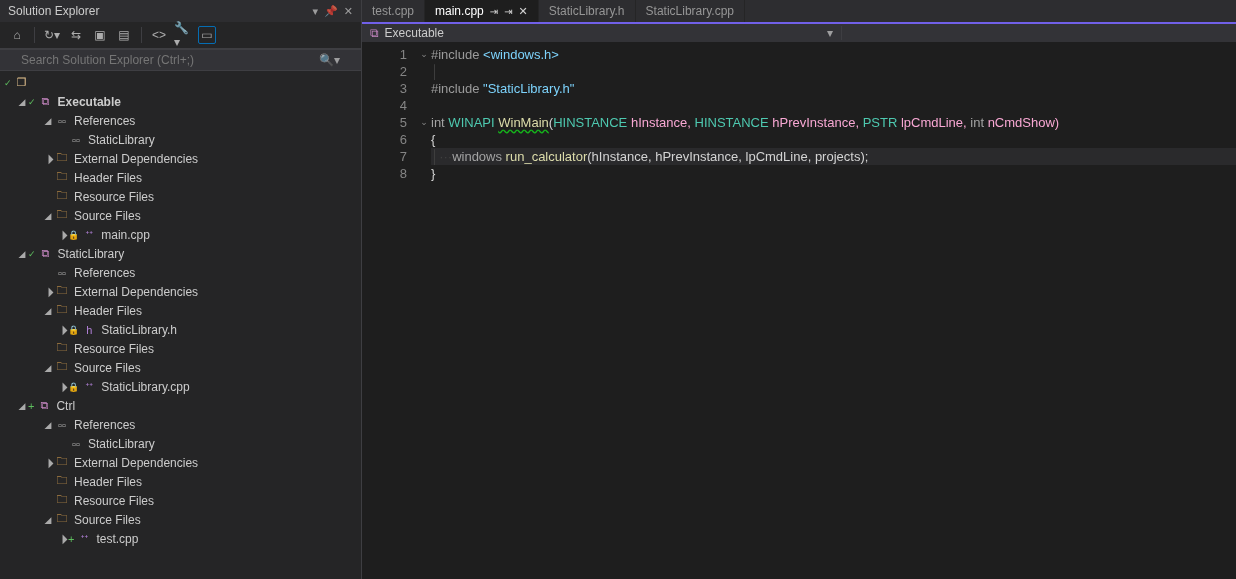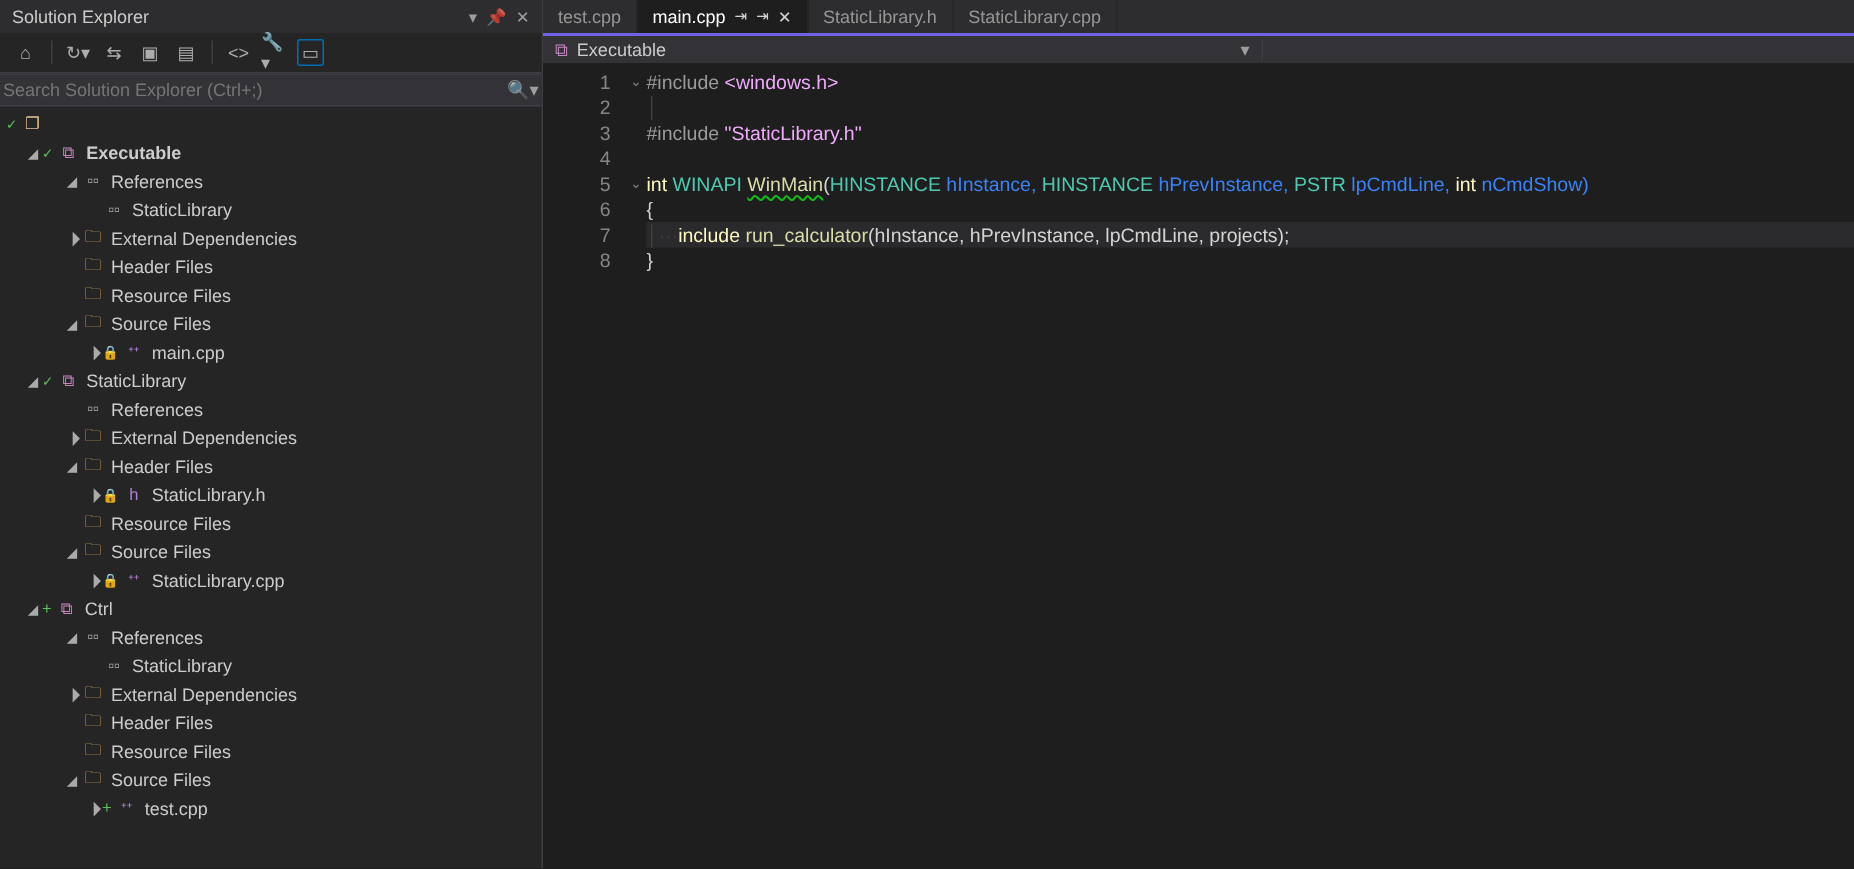--- a/index.html
+++ b/index.html
@@ -8,21 +8,21 @@
   
   .sidepanel { width: 362px; background: #252526; border-right: 1px solid #3E3E42; display: flex; flex-direction: column; }
   .sp-header { display:flex; align-items:center; justify-content:space-between; padding: 4px 8px; background: #2D2D30; gap: 39px; }
   .sp-header-ctrls { display:flex; gap:6px; }
   .sp-header-ctrls span { opacity:0.7; font-size:11px; }
   .sp-toolbar { display:flex; align-items:center; gap:6px; padding: 4px 8px; background: #252526; border-bottom: 1px solid #3E3E42; }
   .tbbtn { width:18px; height:18px; display:flex; align-items:center; justify-content:center; color:#C5C5C5; font-size:12px; opacity:0.85; }
   .tbbtn.boxed { border:1px solid #007ACC; border-radius:2px; }
   .tbdivider { width:1px; height:16px; background:#3E3E42; margin:0 2px; }
 
-  .sp-search { display:flex; align-items:center; padding: 3px 2px; background: #333337; border-top:1px solid #3E3E42; border-bottom:1px solid #3E3E42;gap:40px; }
+  .sp-search { display:flex; align-items:center; padding: 3px 21px; background: #333337; border-top:1px solid #3E3E42; border-bottom:1px solid #3E3E42;gap:40px; }
   .sp-search input { flex:1; background:transparent; border:none; outline:none; color:#CCCCCC; font-size:12px; }
   .sp-search .searchicon { opacity:0.7; font-size:12px; margin-left:4px; }
 
   .tree { flex:1; overflow:auto; padding: 2px 0; }
   .row { display:flex; align-items:center; height:19px; white-space:nowrap; padding-right:4px; }
   .arrow { display:inline-flex; align-items:center; justify-content:center; width:12px; color:#AAAAAA; font-size:9px; }
   .arrow.hidden { visibility:hidden; }
   .ico { display:inline-flex; align-items:center; justify-content:center; width:16px; height:16px; margin-right:4px; font-size:11px; }
   .sln { color:#E2C08D; }
   .proj { color:#C586C0; }
@@ -50,25 +50,25 @@
 
   .codearea { flex:1; display:flex; font-family:Consolas,monospace; font-size:13px; line-height:17px; }
   .gutter { width:55px; text-align:right; padding: 4px 10px 0 0; color:#858585; background:#1E1E1E; user-select:none; }
   .foldcol { width:14px; padding-top:4px; color:#858585; font-size:9px; }
   .foldcol div { height:17px; display:flex; align-items:center; justify-content:center; }
   .code { flex:1; padding-top:4px; }
   .line { height:17px; white-space:pre; }
   .line.hl { background:#2A2A2C; }
 
   .tok-pre { color:#9B9B9B; }
-  .tok-kw { color:#fef9c3;margin-top:41px; }
+  .tok-kw { color:#a3a3a3;margin-top:41px; }
   .tok-type { color:#4EC9B0; }
   .tok-fn { color:#DCDCAA; }
-  .tok-str { color:#f0abfc;margin-top:32px; }
-  .tok-id { color:#3b82f6; }
+  .tok-str { color:#7dd3fc;margin-top:32px; }
+  .tok-id { color:#f9a8d4; }
   .tok-op { color:#D4D4D4; }
   .squiggle { text-decoration: underline wavy #14B81A; text-underline-offset:2px; }
   .indent { color:#404040; }
 </style>
 </head>
 <body>
 
 <div class="sidepanel">
 
   <div class="sp-header">
@@ -286,18 +286,18 @@
         <div></div>
         <div></div>
     </div>
     <div class="code">
       <div class="line"><span class="tok-pre">#include </span><span class="tok-str">&lt;windows.h&gt;</span></div>
       <div class="line"><span class="indent">│</span></div>
       <div class="line"><span class="tok-pre">#include </span><span class="tok-str">"StaticLibrary.h"</span></div>
       <div class="line"></div>
       <div class="line"><span class="tok-kw">int</span><span class="tok-op"> </span><span class="tok-type">WINAPI</span><span class="tok-op"> </span><span class="tok-fn squiggle">WinMain</span><span class="tok-op">(</span><span class="tok-type">HINSTANCE</span><span class="tok-id"> hInstance, </span><span class="tok-type">HINSTANCE</span><span class="tok-id"> hPrevInstance, </span><span class="tok-type">PSTR</span><span class="tok-id"> lpCmdLine, </span><span class="tok-kw">int</span><span class="tok-id"> nCmdShow)</span></div>
       <div class="line"><span class="tok-op">{</span></div>
-      <div class="line hl"><span class="indent">│···</span><span class="tok-kw">include</span><span class="tok-op"> </span><span class="tok-fn">run_calculator</span><span class="tok-op">(hInstance, hPrevInstance, lpCmdLine, projects);</span></div>
+      <div class="line hl"><span class="indent">│···</span><span class="tok-kw">windows</span><span class="tok-op"> </span><span class="tok-fn">run_calculator</span><span class="tok-op">(hInstance, hPrevInstance, lpCmdLine, projects);</span></div>
       <div class="line"><span class="tok-op">}</span></div>
     </div>
   </div>
 
 </div>
 
 </body></html>

